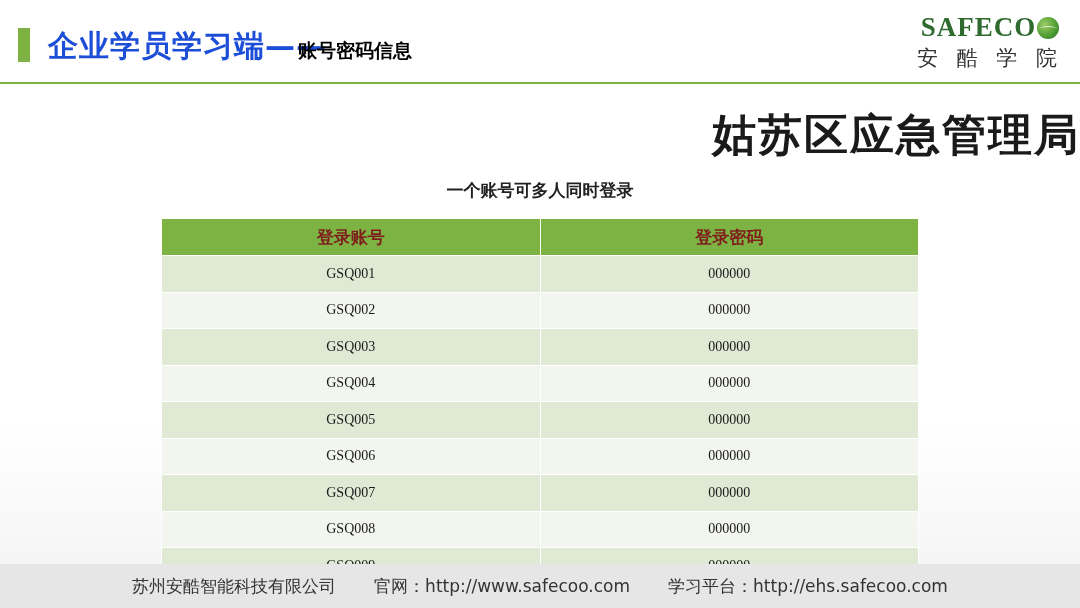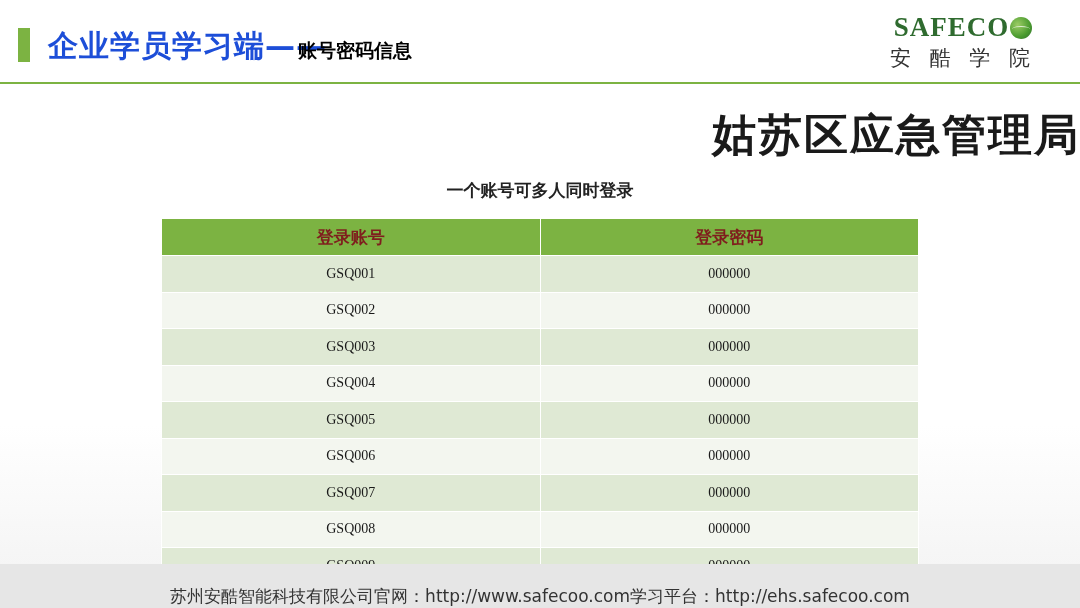--- a/index.html
+++ b/index.html
@@ -53,21 +53,21 @@
     left: 298px;
     top: 38px;
     font-size: 19px;
     font-weight: bold;
     color: #000000;
     font-family: "DejaVu Sans", "Liberation Sans", sans-serif;
     white-space: nowrap;
   }
   .logo {
     position: absolute;
-    right: 37px;
+    right: 10px;
     top: 12px;
     width: 160px;
     text-align: center;
   }
   .logo-top {
     font-size: 27px;
     font-weight: bold;
     color: #2f6b2f;
     letter-spacing: 1px;
     line-height: 30px;
@@ -153,22 +153,23 @@
 
   
   .footer {
     position: absolute;
     left: 0;
     bottom: 0;
     width: 1080px;
     height: 44px;
     background: #e6e6e6;
     display: flex;
-    align-items: flex-end;
+    align-items: center;
     justify-content: center;
+    gap: 38px;
     font-size: 17px;
     color: #333333;
     font-family: "DejaVu Sans", "Liberation Sans", sans-serif;
   }
   .footer span { white-space: nowrap; }
 </style>
 </head>
 <body>
 
 <div class="slide">

